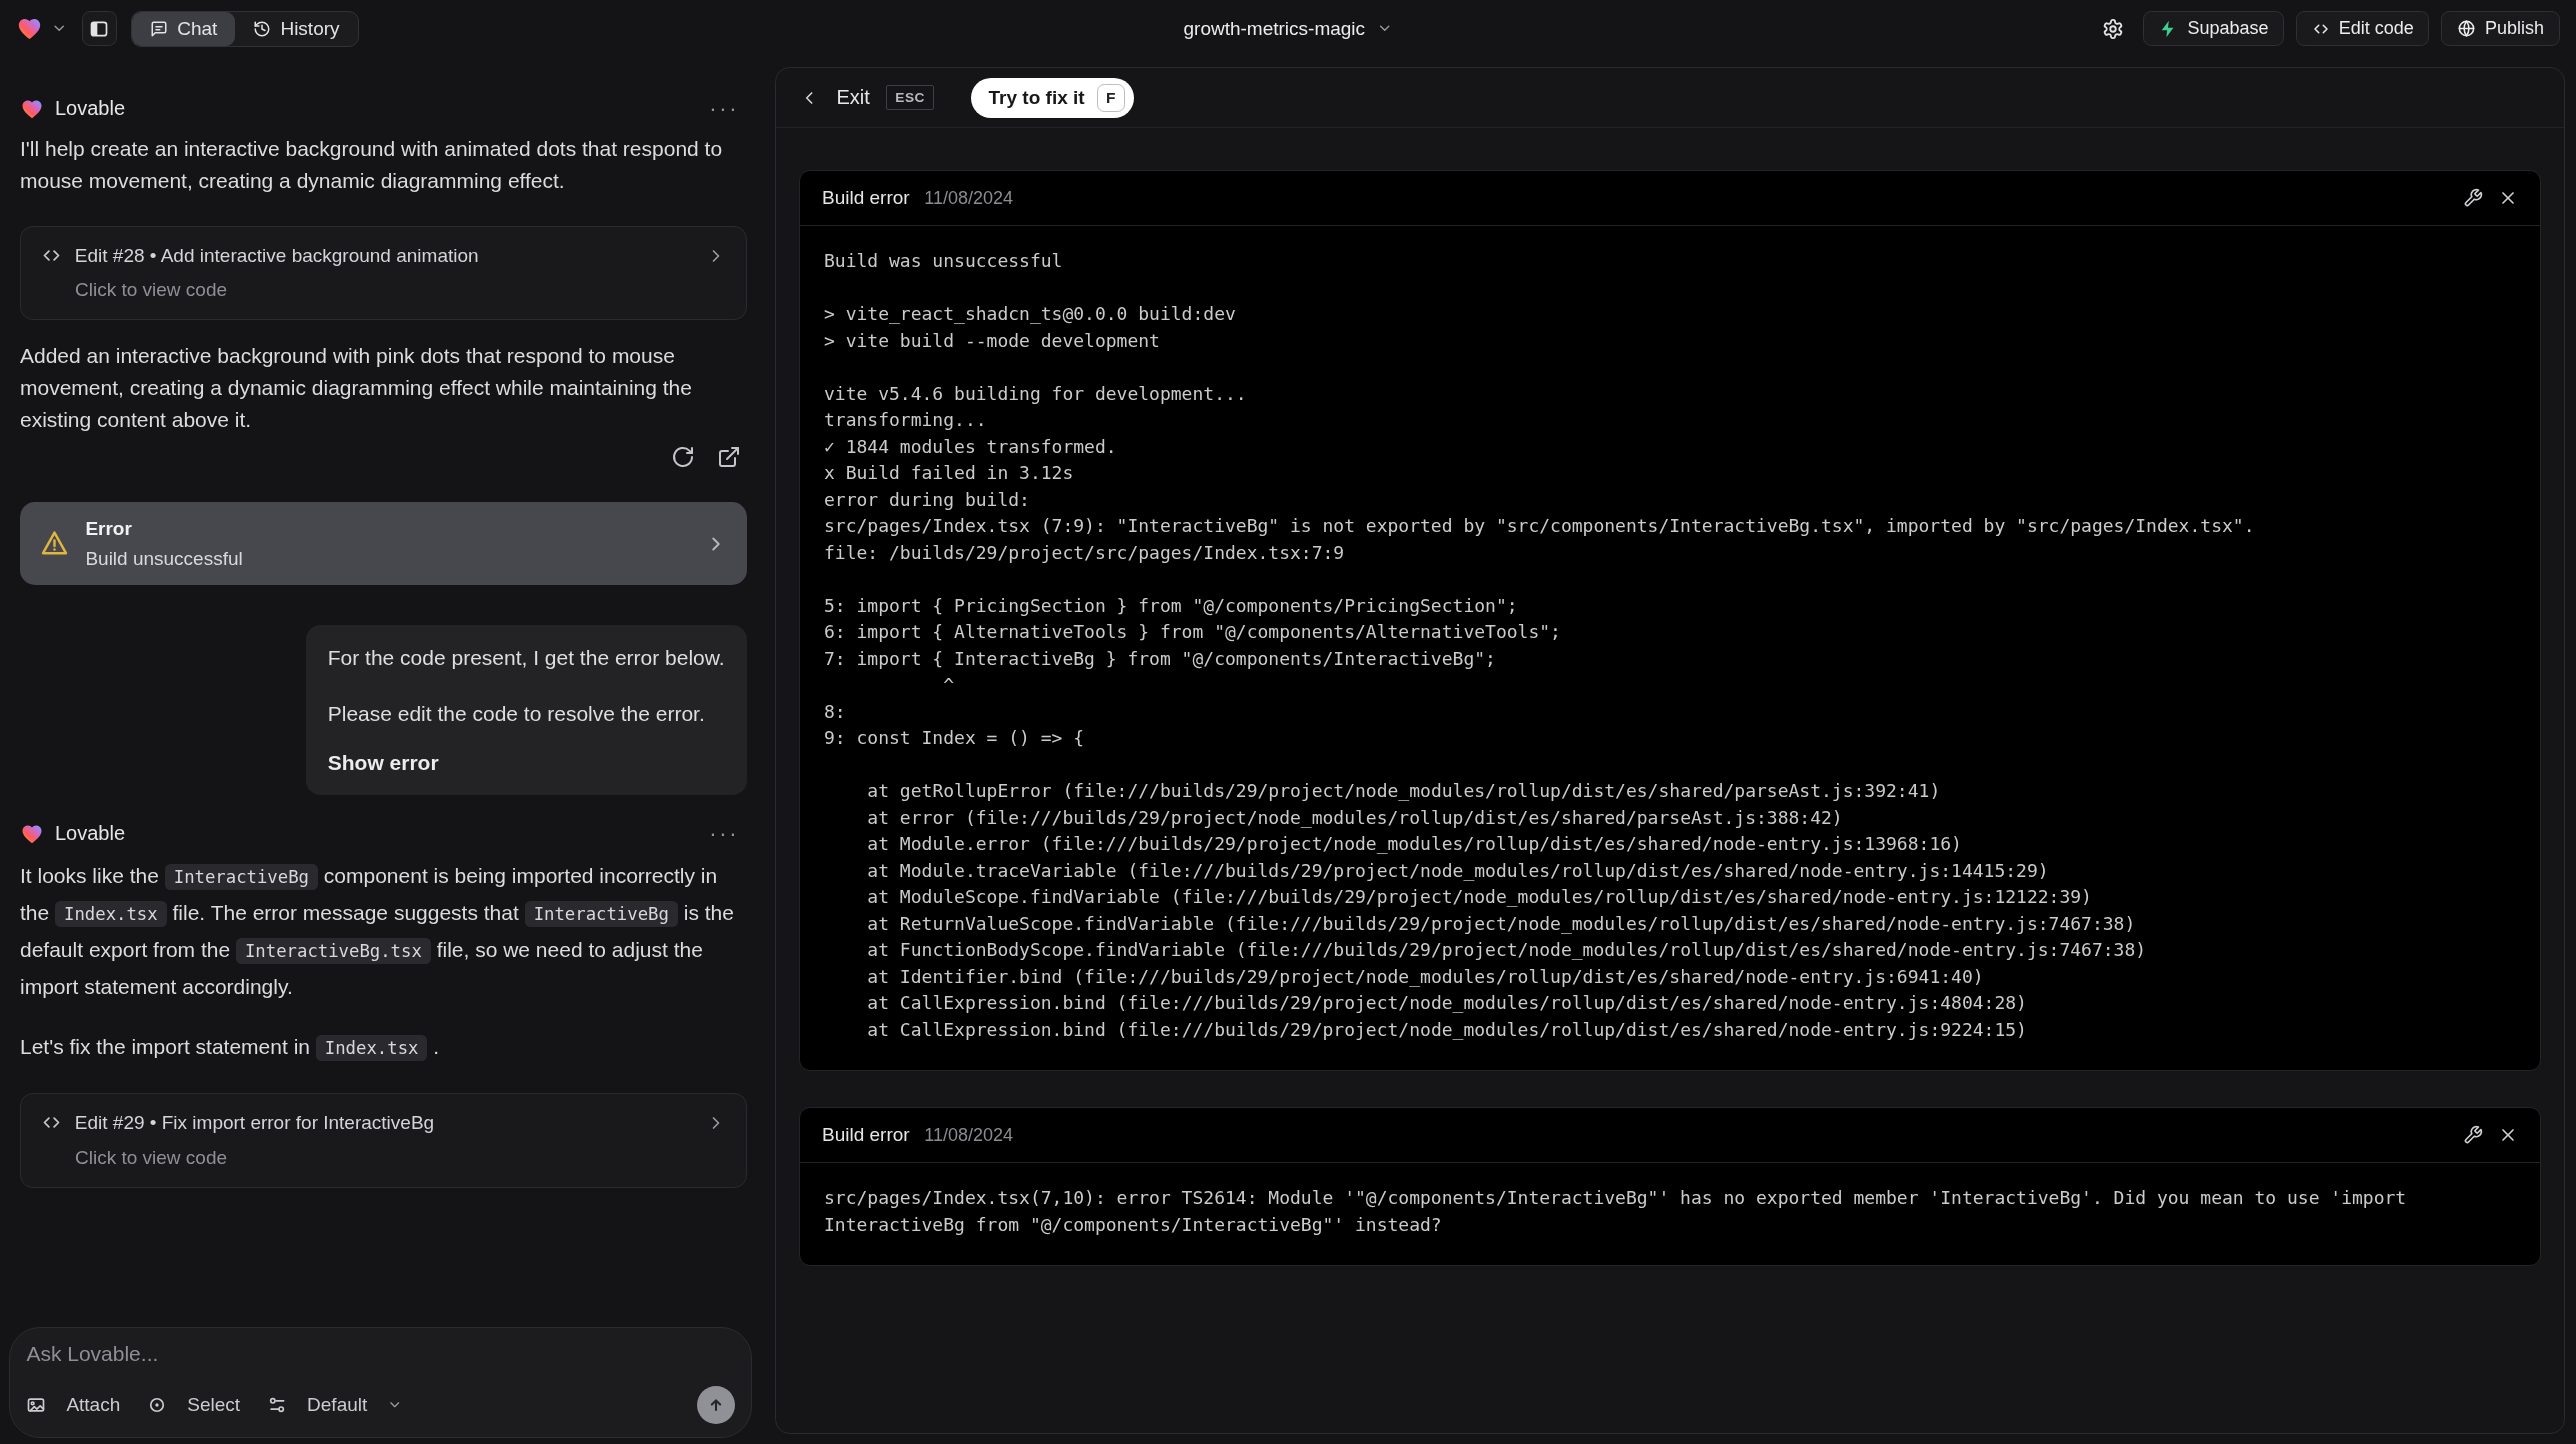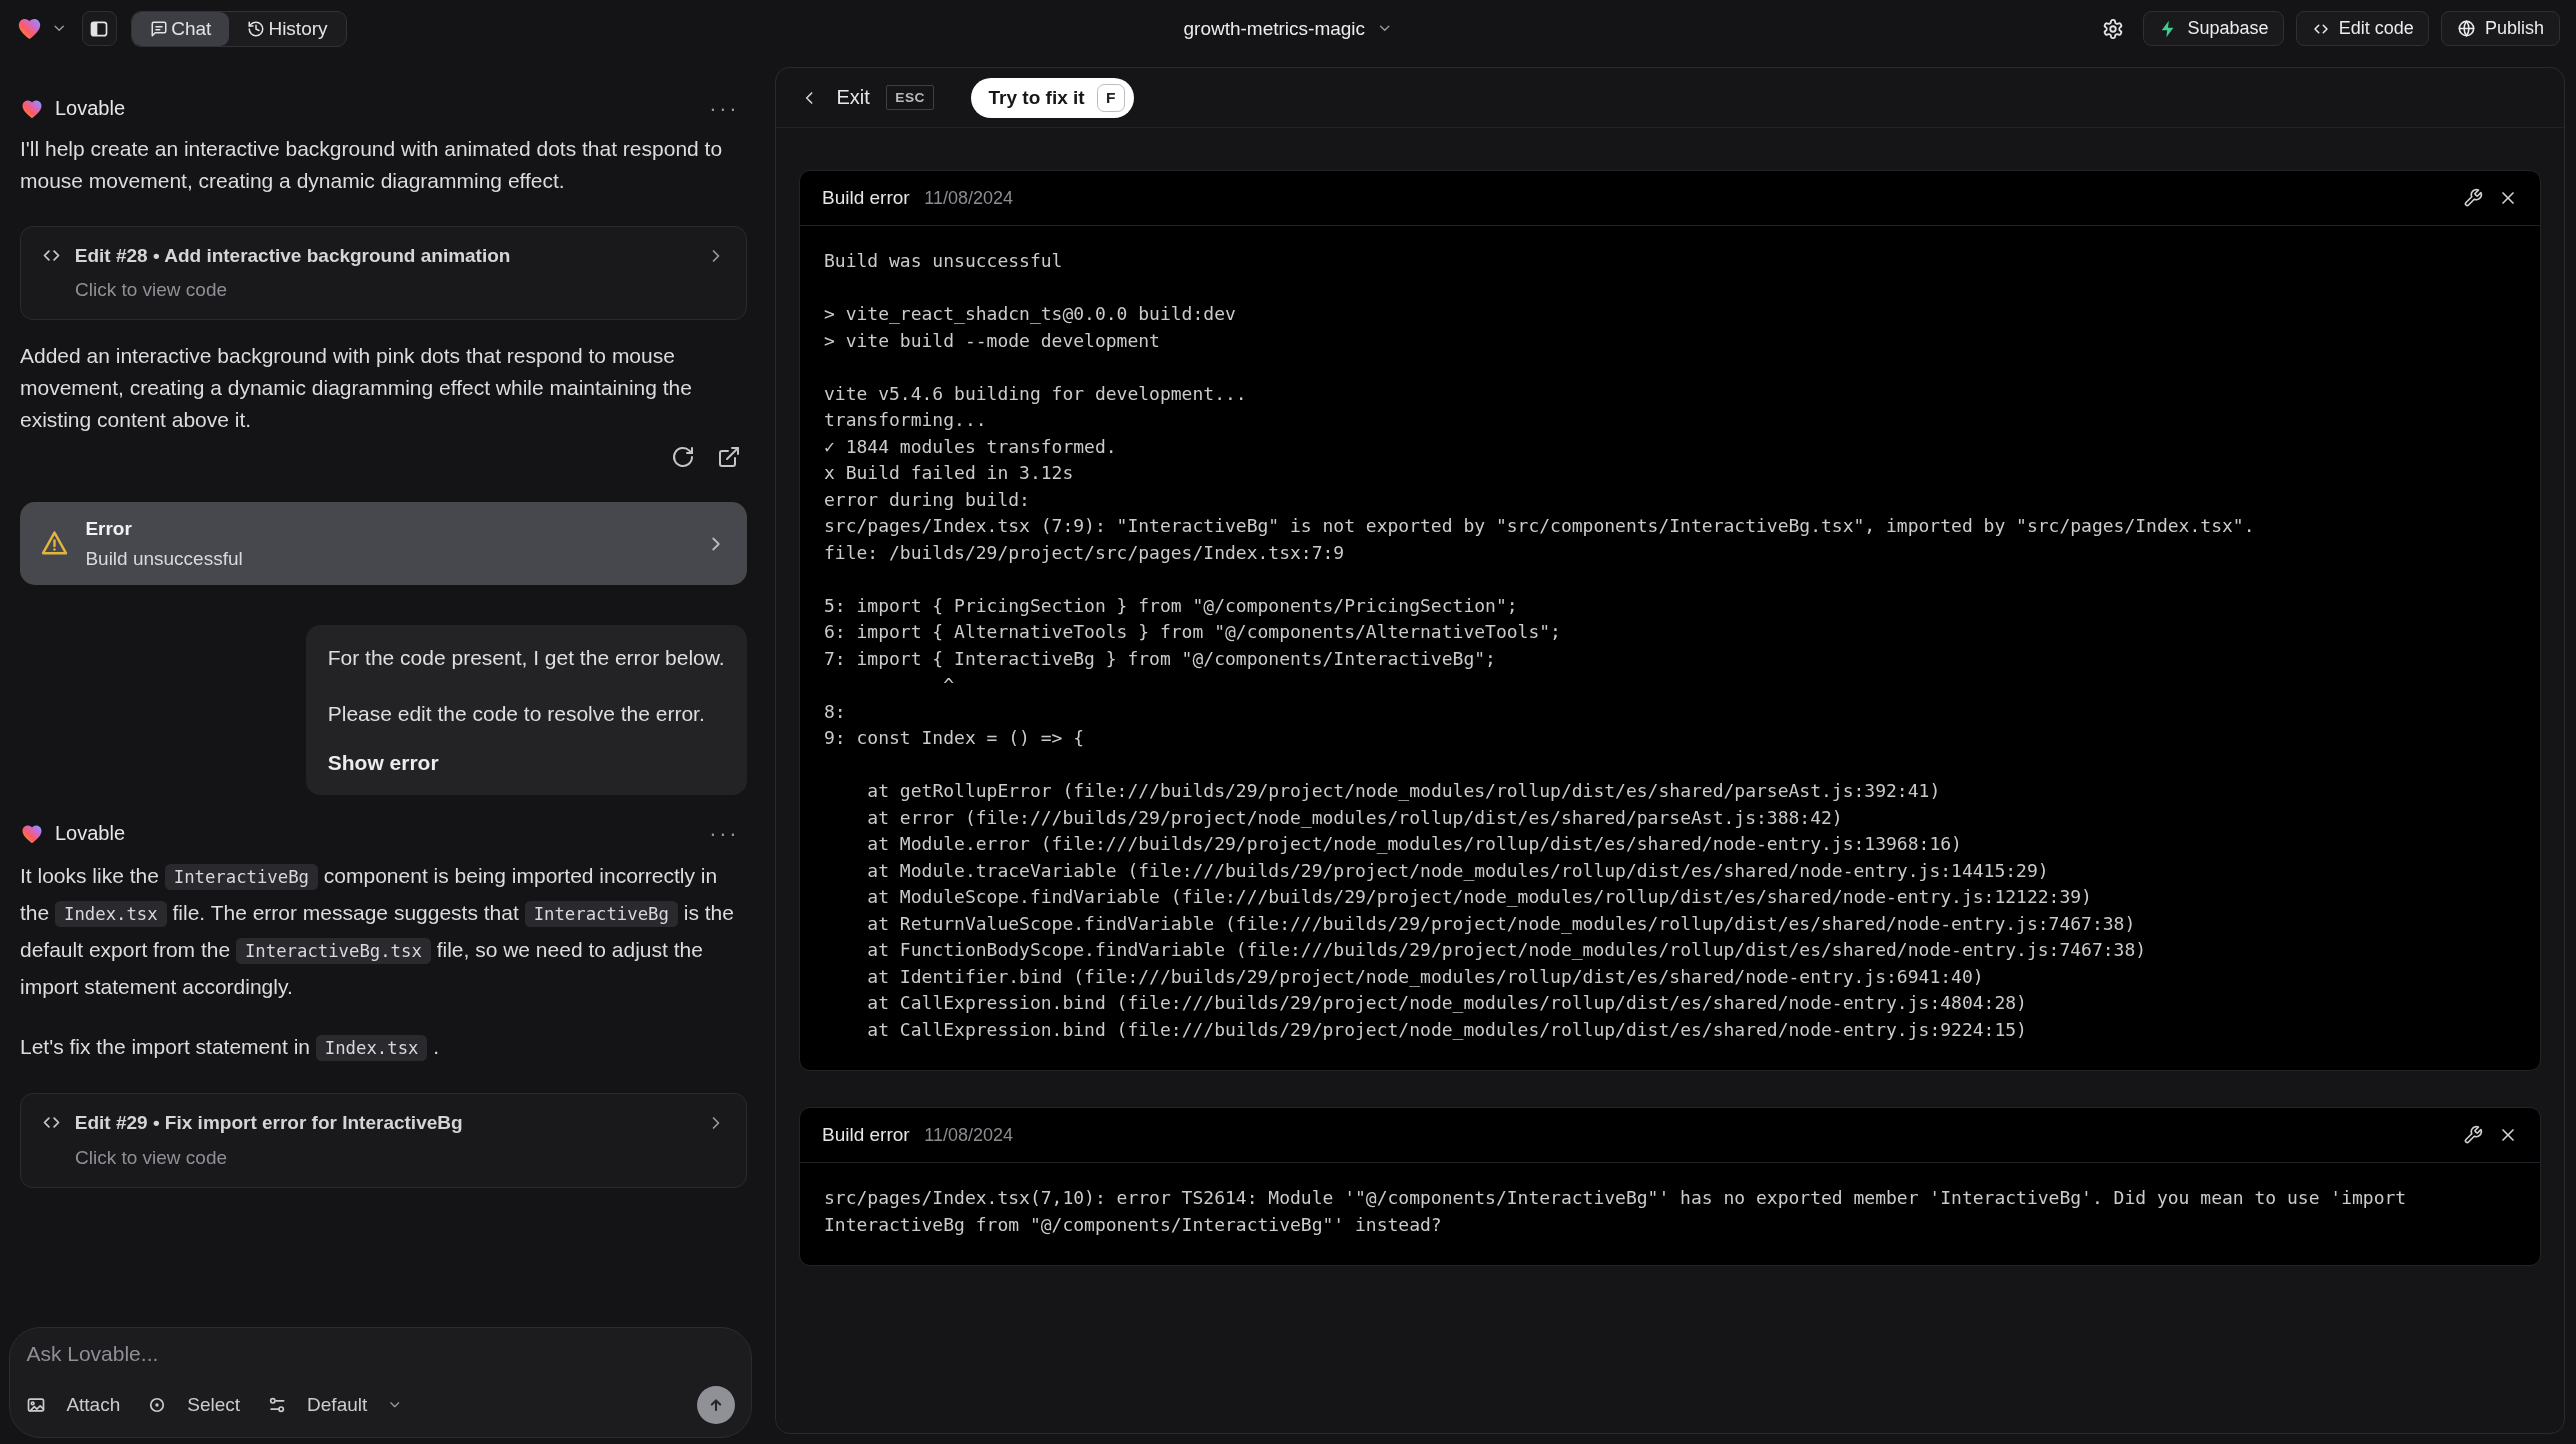--- a/index.html
+++ b/index.html
@@ -12,21 +12,21 @@
   svg.ic { fill:none; stroke:currentColor; stroke-width:2; stroke-linecap:round; stroke-linejoin:round; display:block; }
 
   
   .topbar { position:absolute; left:0; top:0; width:100%; height:57px;
     display:flex; align-items:center; padding:0 16.4px; gap:14.6px; }
   .logo-wrap { display:flex; align-items:center; gap:7.3px; }
   .iconbtn { width:35px; height:35px; border:0.9px solid #303034; border-radius:8.2px;
     background:#1a1a1d; display:flex; align-items:center; justify-content:center; color:#e3e3e6; }
   .seg-group { display:flex; align-items:center; height:36px; border:0.9px solid #323236;
     border-radius:10px; background:#1c1c1f; overflow:hidden; }
-  .seg { height:100%; padding:0 18px; display:flex; align-items:center; gap:3px;
+  .seg { height:100%; padding:0 18px; display:flex; align-items:center; gap:9px;
     font-size:19px; color:#e3e3e6; }
   .seg.active { background:#3d3d44; border-radius:9px; }
   .proj-title { position:absolute; left:50%; top:0; height:57px; transform:translateX(-50%);
     display:flex; align-items:center; gap:11px; font-size:19px; color:#ececef; }
   .tb-right { margin-left:auto; display:flex; align-items:center; gap:12px; }
   .pillbtn { height:35px; border:0.9px solid #303034; border-radius:8.2px; background:#1a1a1d;
     display:flex; align-items:center; gap:9px; padding:0 14.6px; font-size:18px; color:#ececef; }
   .supa-bolt { color:#3ecf8e; }
 
   
@@ -42,21 +42,21 @@
   .lov-row { margin-top:33px; display:flex; align-items:center; gap:11px;
     font-size:20px; color:#e6e6e9; }
   .lov-row .dots { margin-left:auto; color:#97979d; font-size:22px; letter-spacing:2.7px; margin-right:7.3px; }
   .para { margin-top:11px; font-size:21px; line-height:32px; color:#dcdcdf; }
   .para3 { line-height:36px; }
   .codechip { font-family:"DejaVu Sans Mono","Liberation Mono",monospace;
     font-size:17.3px; background:#2a2a2e; color:#d8d8dc; border-radius:5.5px; padding:2.7px 9px; }
   .editcard { margin-top:29px; border:0.9px solid #2b2b2f; background:#19191c;
     border-radius:12.8px; padding:18px 20px; }
   .editcard .row1 { display:flex; align-items:center; gap:12.8px; }
-  .editcard .title { font-size:19px; color:#d5d5d9;font-weight:bold; }
+  .editcard .title { font-size:19px; color:#d5d5d9; }
   .editcard .chev { margin-left:auto; color:#9b9ba1; }
   .editcard .row2 { margin:12.8px 0 0 34px; font-size:19px; color:#8f8f96; }
   .codeic { color:#c6c6cb; }
   .actions { margin-top:9px; display:flex; justify-content:flex-end; gap:22px;
     color:#c4c4c9; padding-right:5.5px; }
   .errorcard { margin-top:33px; background:#46484d; border-radius:15px;
     padding:15.5px 20px; display:flex; align-items:center; gap:16.4px; }
   .warnic { color:#e2b53e; }
   .errorcard .etitle { font-size:19px; font-weight:600; color:#f2f2f4; }
   .errorcard .esub { margin-top:8.2px; font-size:19px; color:#d9dadd; }

